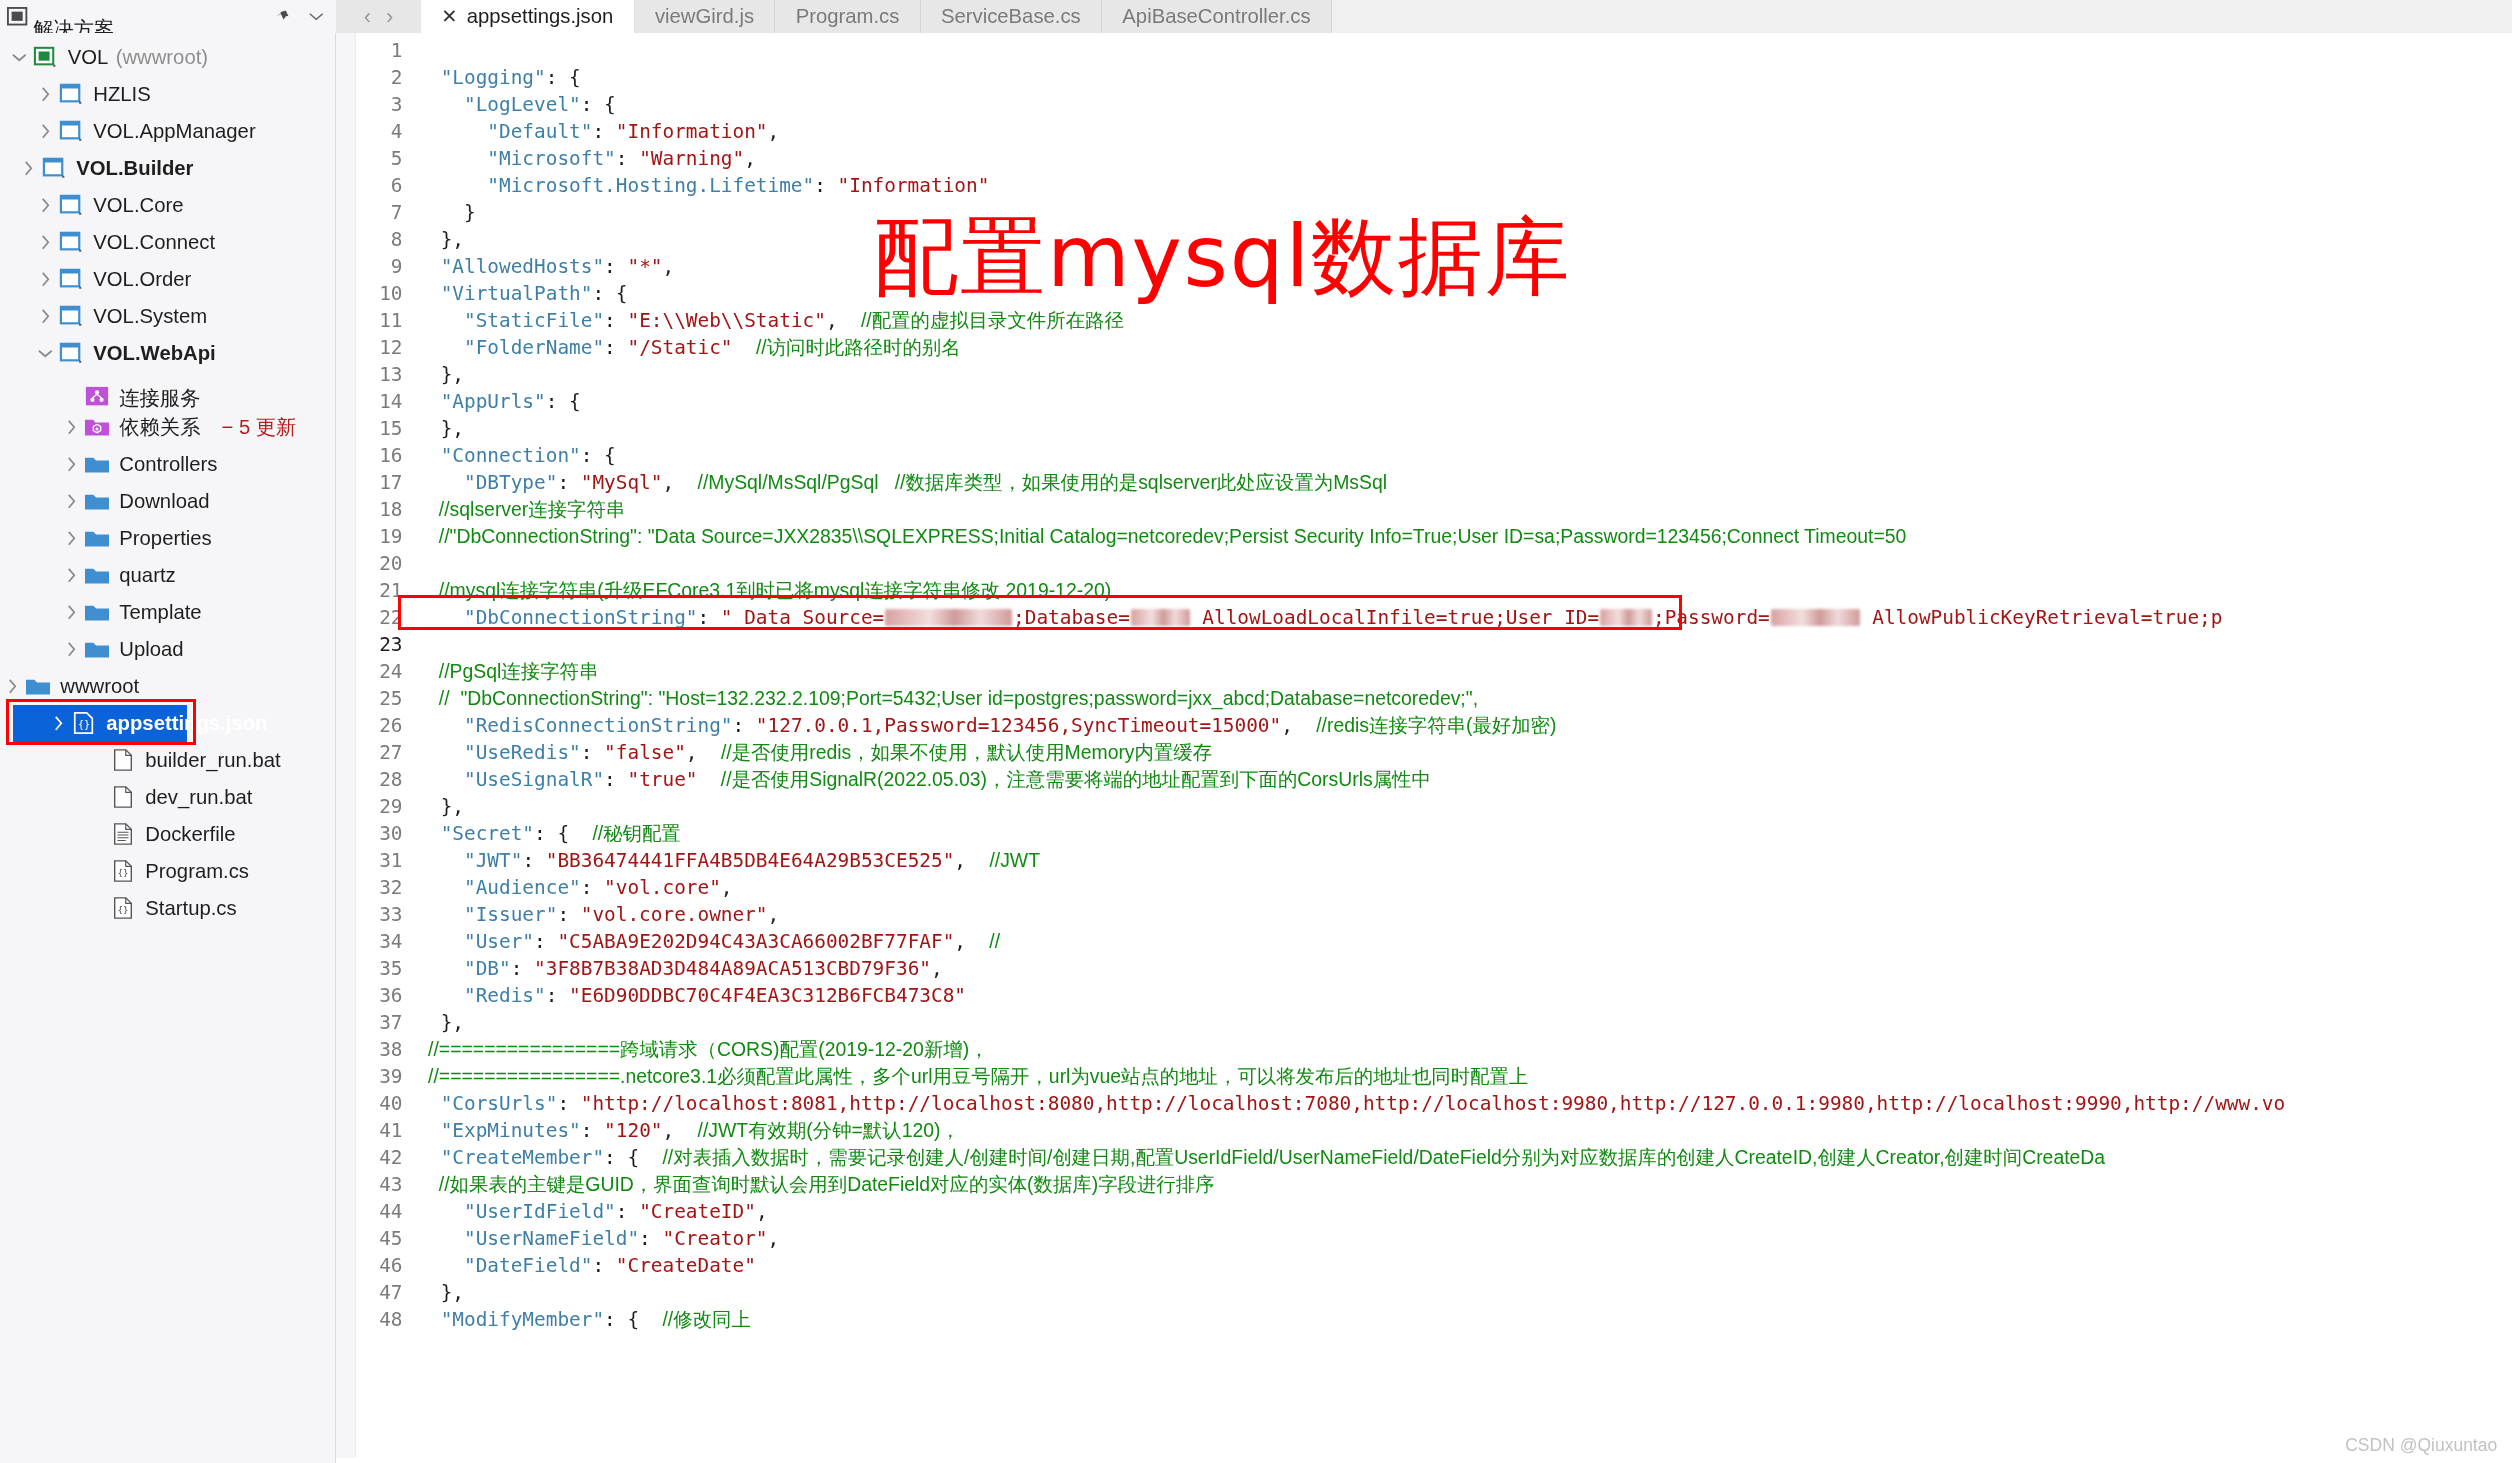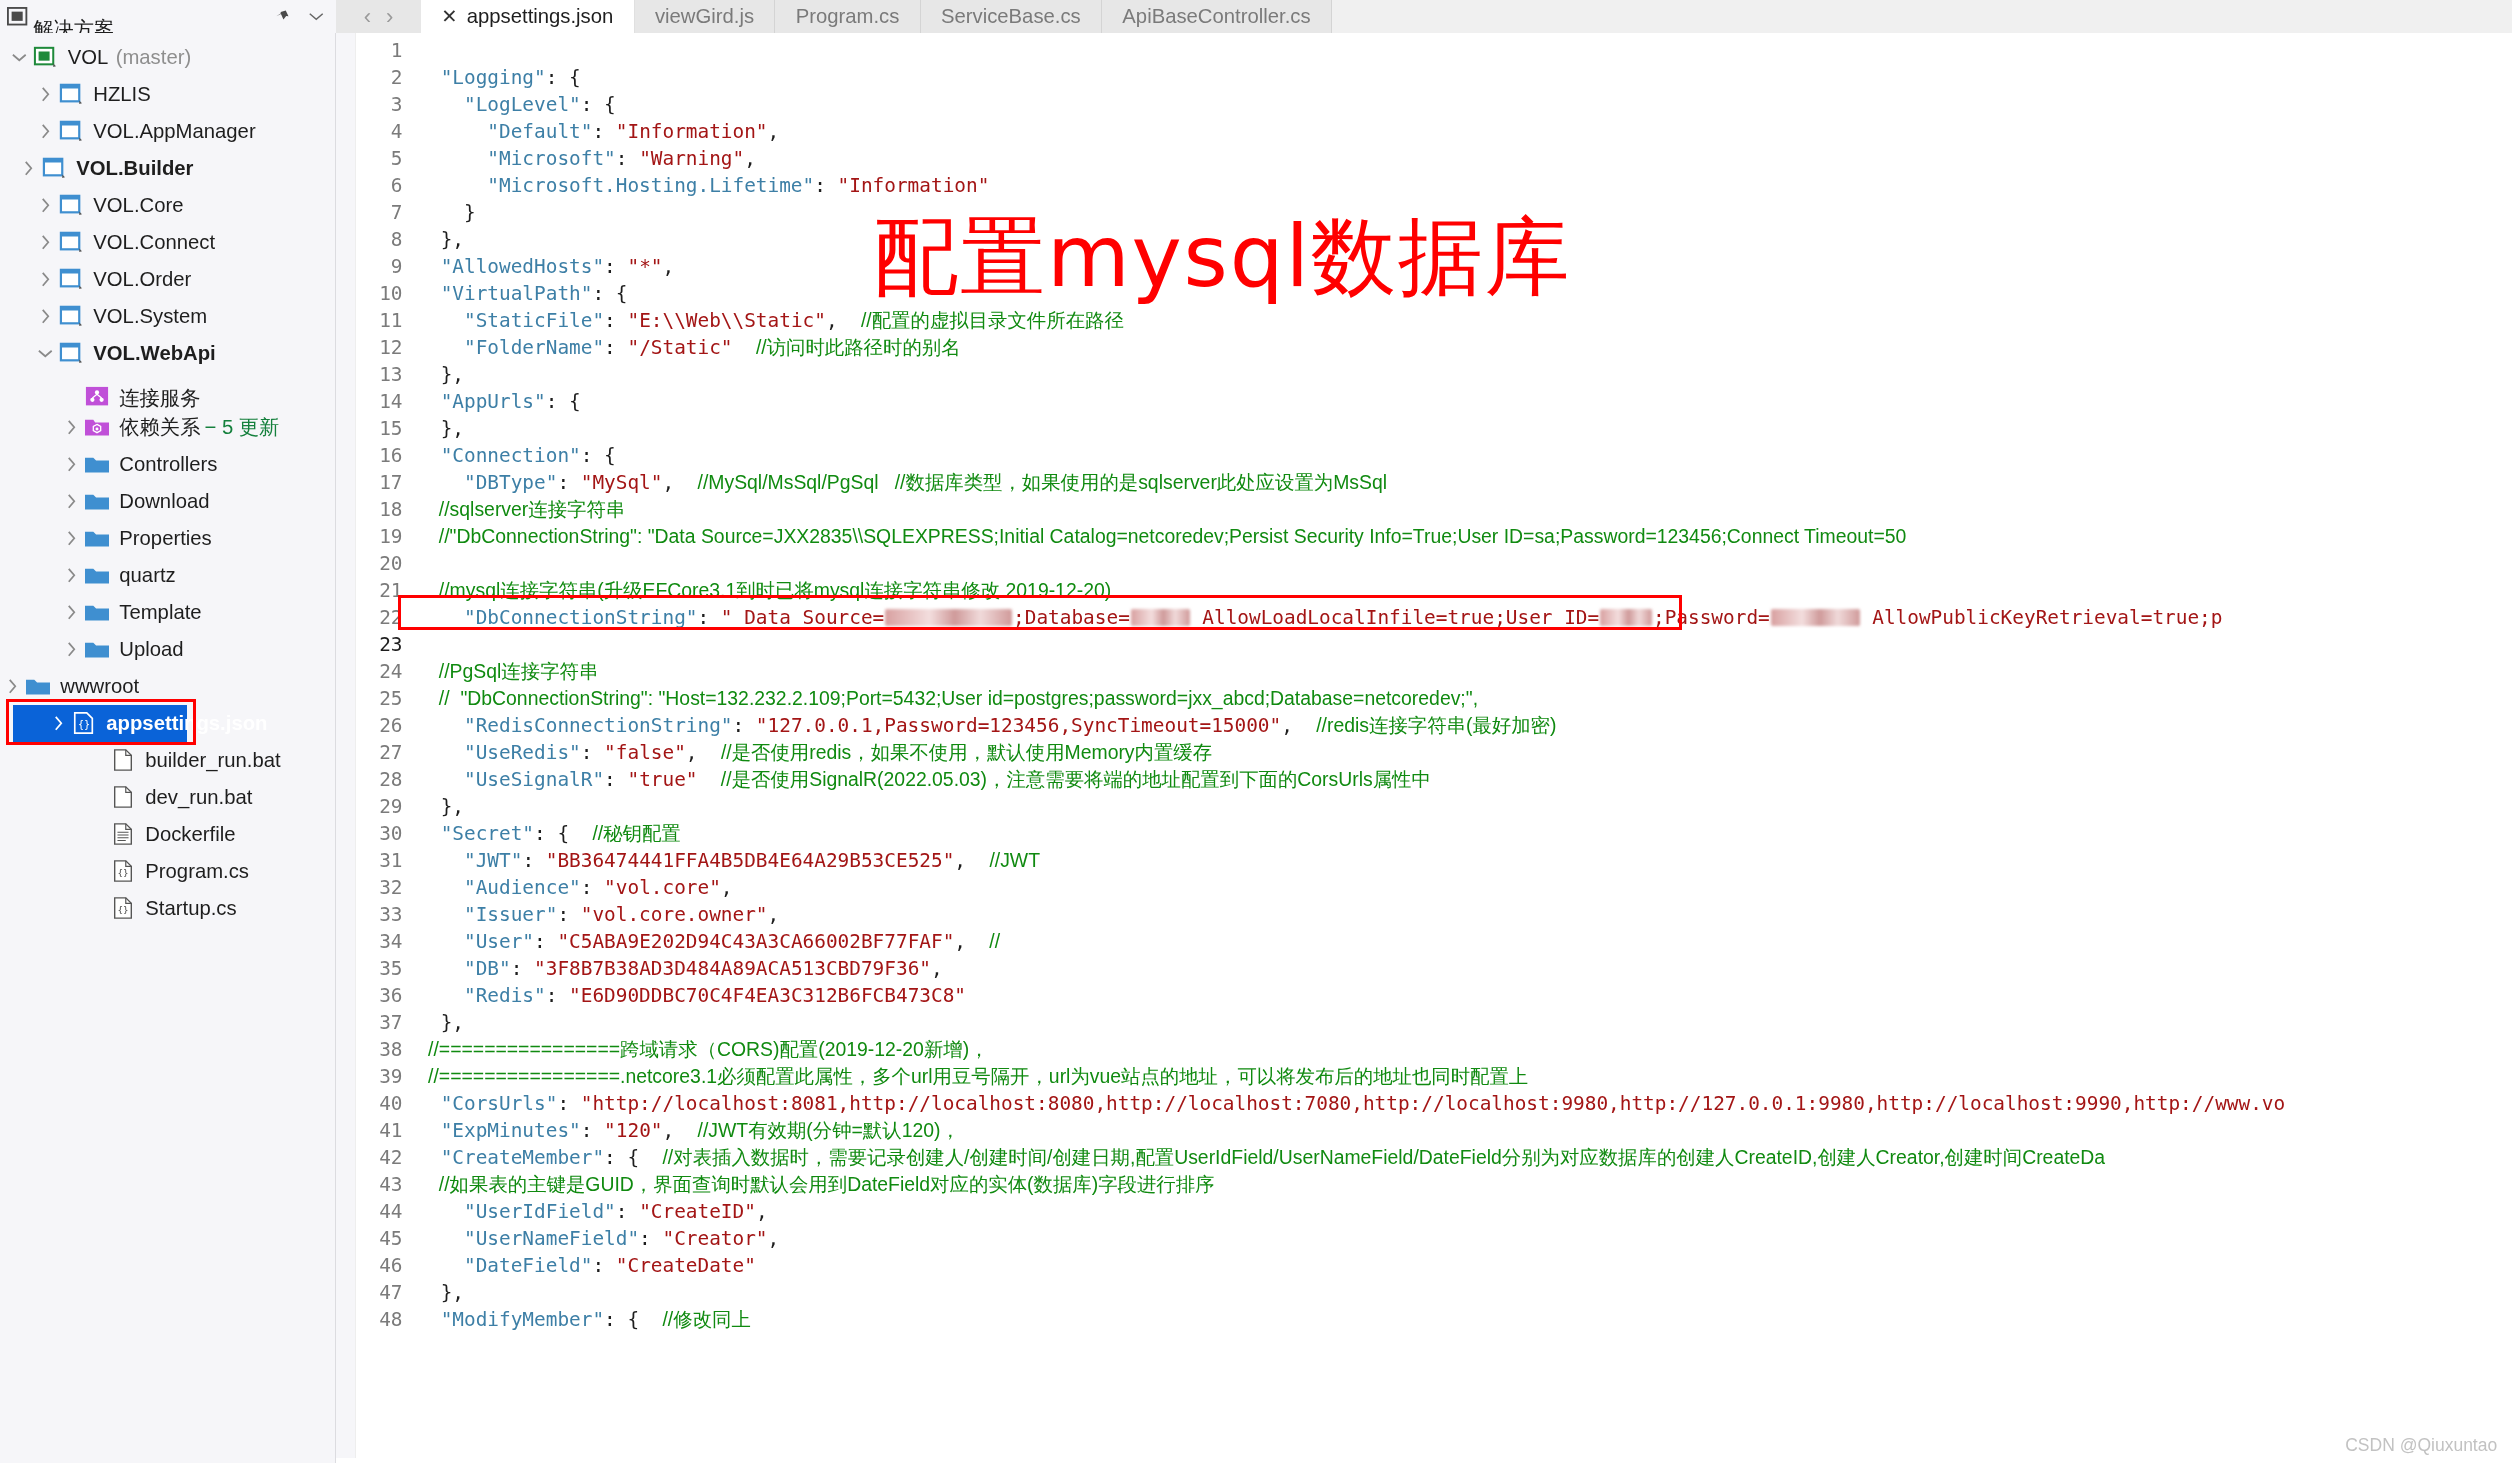--- a/index.html
+++ b/index.html
@@ -153,22 +153,22 @@
     display: flex;
     align-items: center;
     justify-content: center;
   }
   .node-label { line-height: 1; }
   .node-sub {
     color: #8e8e8e;
     margin-left: 7.4px;
   }
   .node-badge {
-    color: #15803d;
-    margin-left: 4px;
+    color: #b91c1c;
+    margin-left: 21px;
   }
   .bold { font-weight: bold; }
 
   
   .tree-node.selected {
     background: #0a63d8;
     color: #ffffff;
   }
   .tree-node.selected .chev { color: #ffffff; }
   .sel-wrap {
@@ -370,21 +370,21 @@
             </svg>
           </span>
           <span class="node-icon">
             <svg width="24" height="22" viewBox="0 0 26 24">
               <rect x="2" y="2" width="20" height="18" fill="#ffffff" stroke="#1f8a3b" stroke-width="2.2"></rect>
               <rect x="6" y="6" width="12" height="10" fill="#1f8a3b"></rect>
               <path d="M22 19 l3 3 -3 1 z" fill="#555"></path>
             </svg>
           </span>
           <span class="node-label">VOL</span>
-          <span class="node-sub">(master)</span>
+          <span class="node-sub">(wwwroot)</span>
         </div>
         <div class="tree-node" style="padding-left: 33px;">
           <span class="chev">
             <svg width="11" height="16.6" viewBox="0 0 12 18">
               <path d="M3 2 L9 9 L3 16" fill="none" stroke="currentColor" stroke-width="1.9"></path>
             </svg>
           </span>
           <span class="node-icon">
             <svg width="24" height="22" viewBox="0 0 26 24">
               <rect x="2" y="2" width="20" height="18" fill="#ffffff" stroke="#3f8fd0" stroke-width="2.4"></rect>

